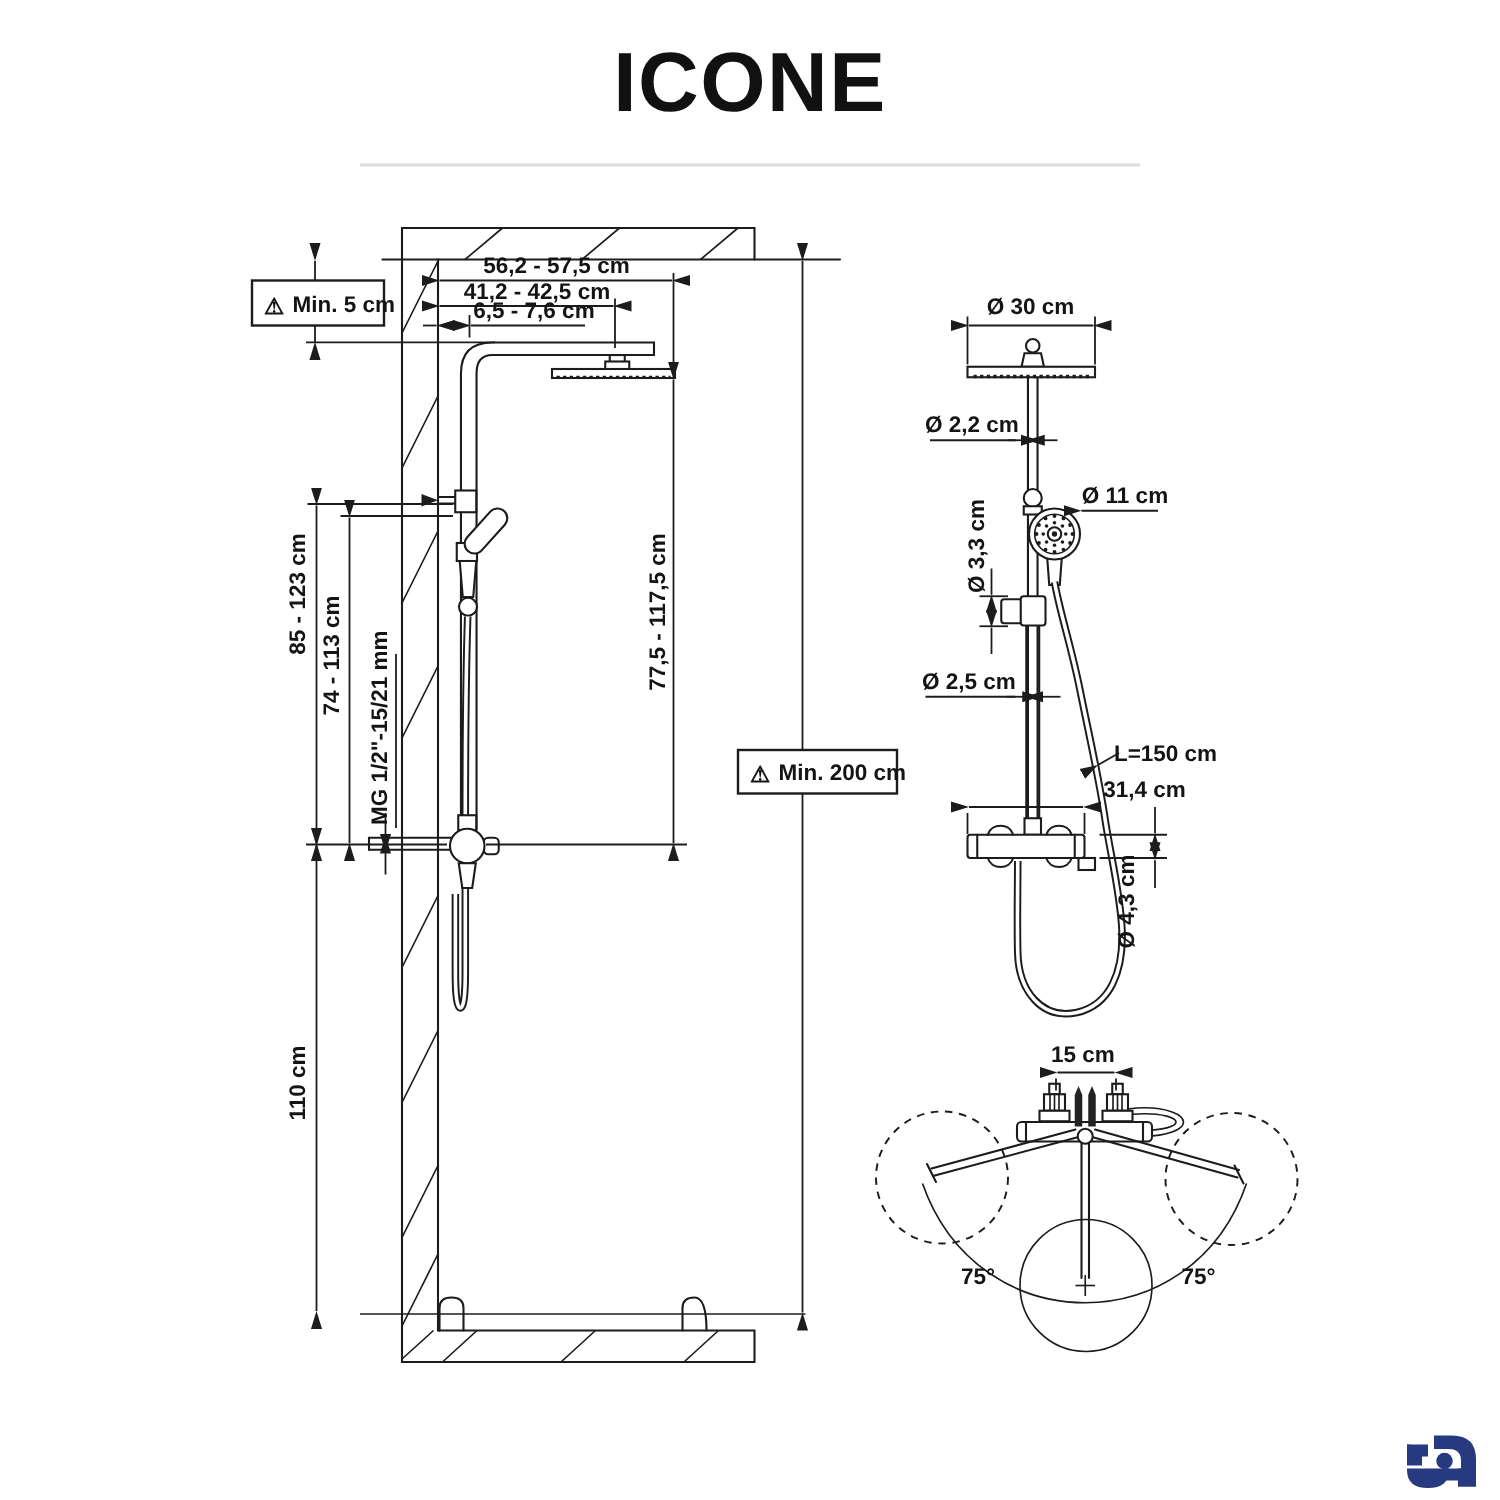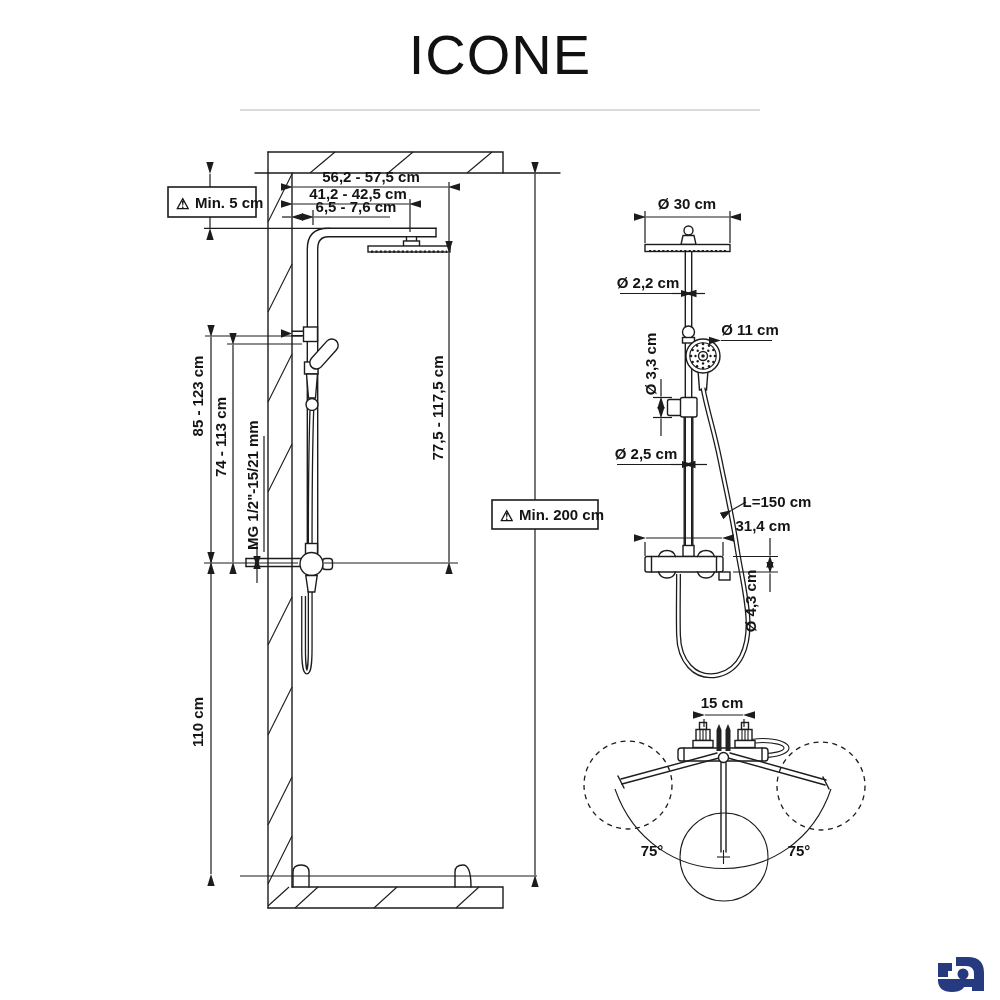--- a/index.html
+++ b/index.html
@@ -1,19 +1,19 @@
 <!DOCTYPE html>
 <html><head>
 <meta charset="utf-8">
 <style>
   html,body{margin:0;padding:0;background:#ffffff;}
   .page{position:relative;width:1000px;height:1000px;background:#fff;overflow:hidden;
         font-family:"Liberation Sans",sans-serif;}
   .title{position:absolute;left:0;top:22px;width:1000px;text-align:center;
-         font-size:56px;font-weight:400;letter-spacing:1px;color:#111;}
+         font-size:56px;font-weight:700;letter-spacing:1px;color:#111;}
   .divider{position:absolute;left:240px;top:109px;width:520px;height:0;
            border-top:2px solid #dcdcdc;}
   svg{position:absolute;left:0;top:0;}
   svg text{font-family:"Liberation Sans",sans-serif;font-size:15px;font-weight:600;fill:#141414;}
   .ln{stroke:#1c1c1c;stroke-width:1.4;fill:none;stroke-linecap:round;}
   .lnthin{stroke:#1c1c1c;stroke-width:1.1;fill:none;}
   .dim{stroke:#1c1c1c;stroke-width:1.2;fill:none;}
   .wh{fill:#ffffff;stroke:#1c1c1c;stroke-width:1.4;}
   .hosed{stroke:#1c1c1c;stroke-width:5;fill:none;}
   .hosew{stroke:#ffffff;stroke-width:2.4;fill:none;}

